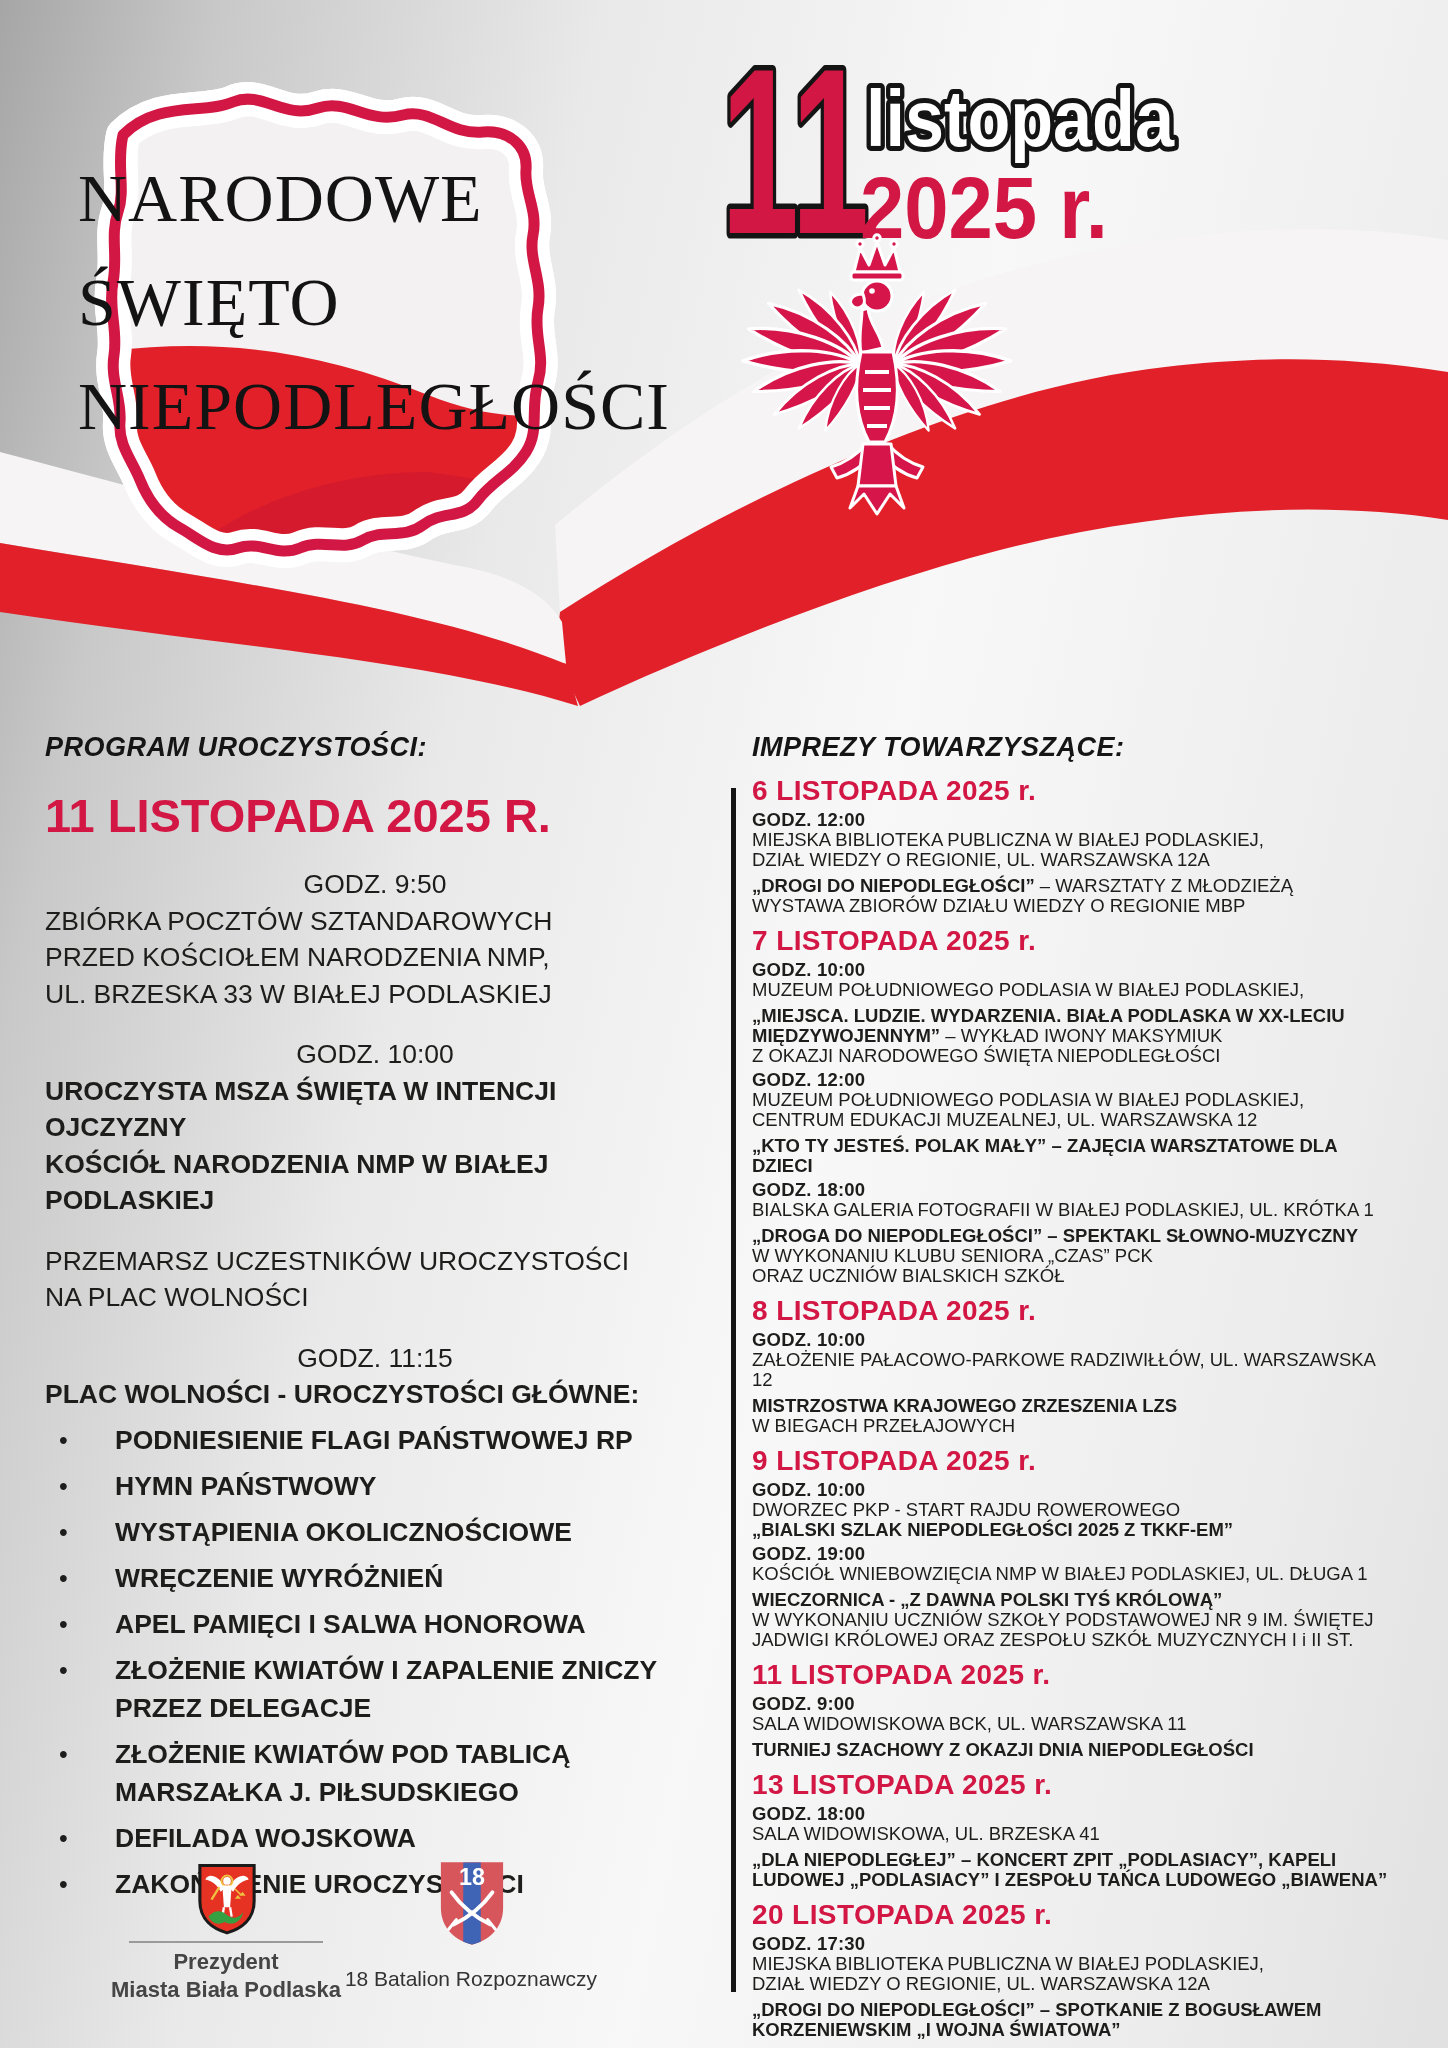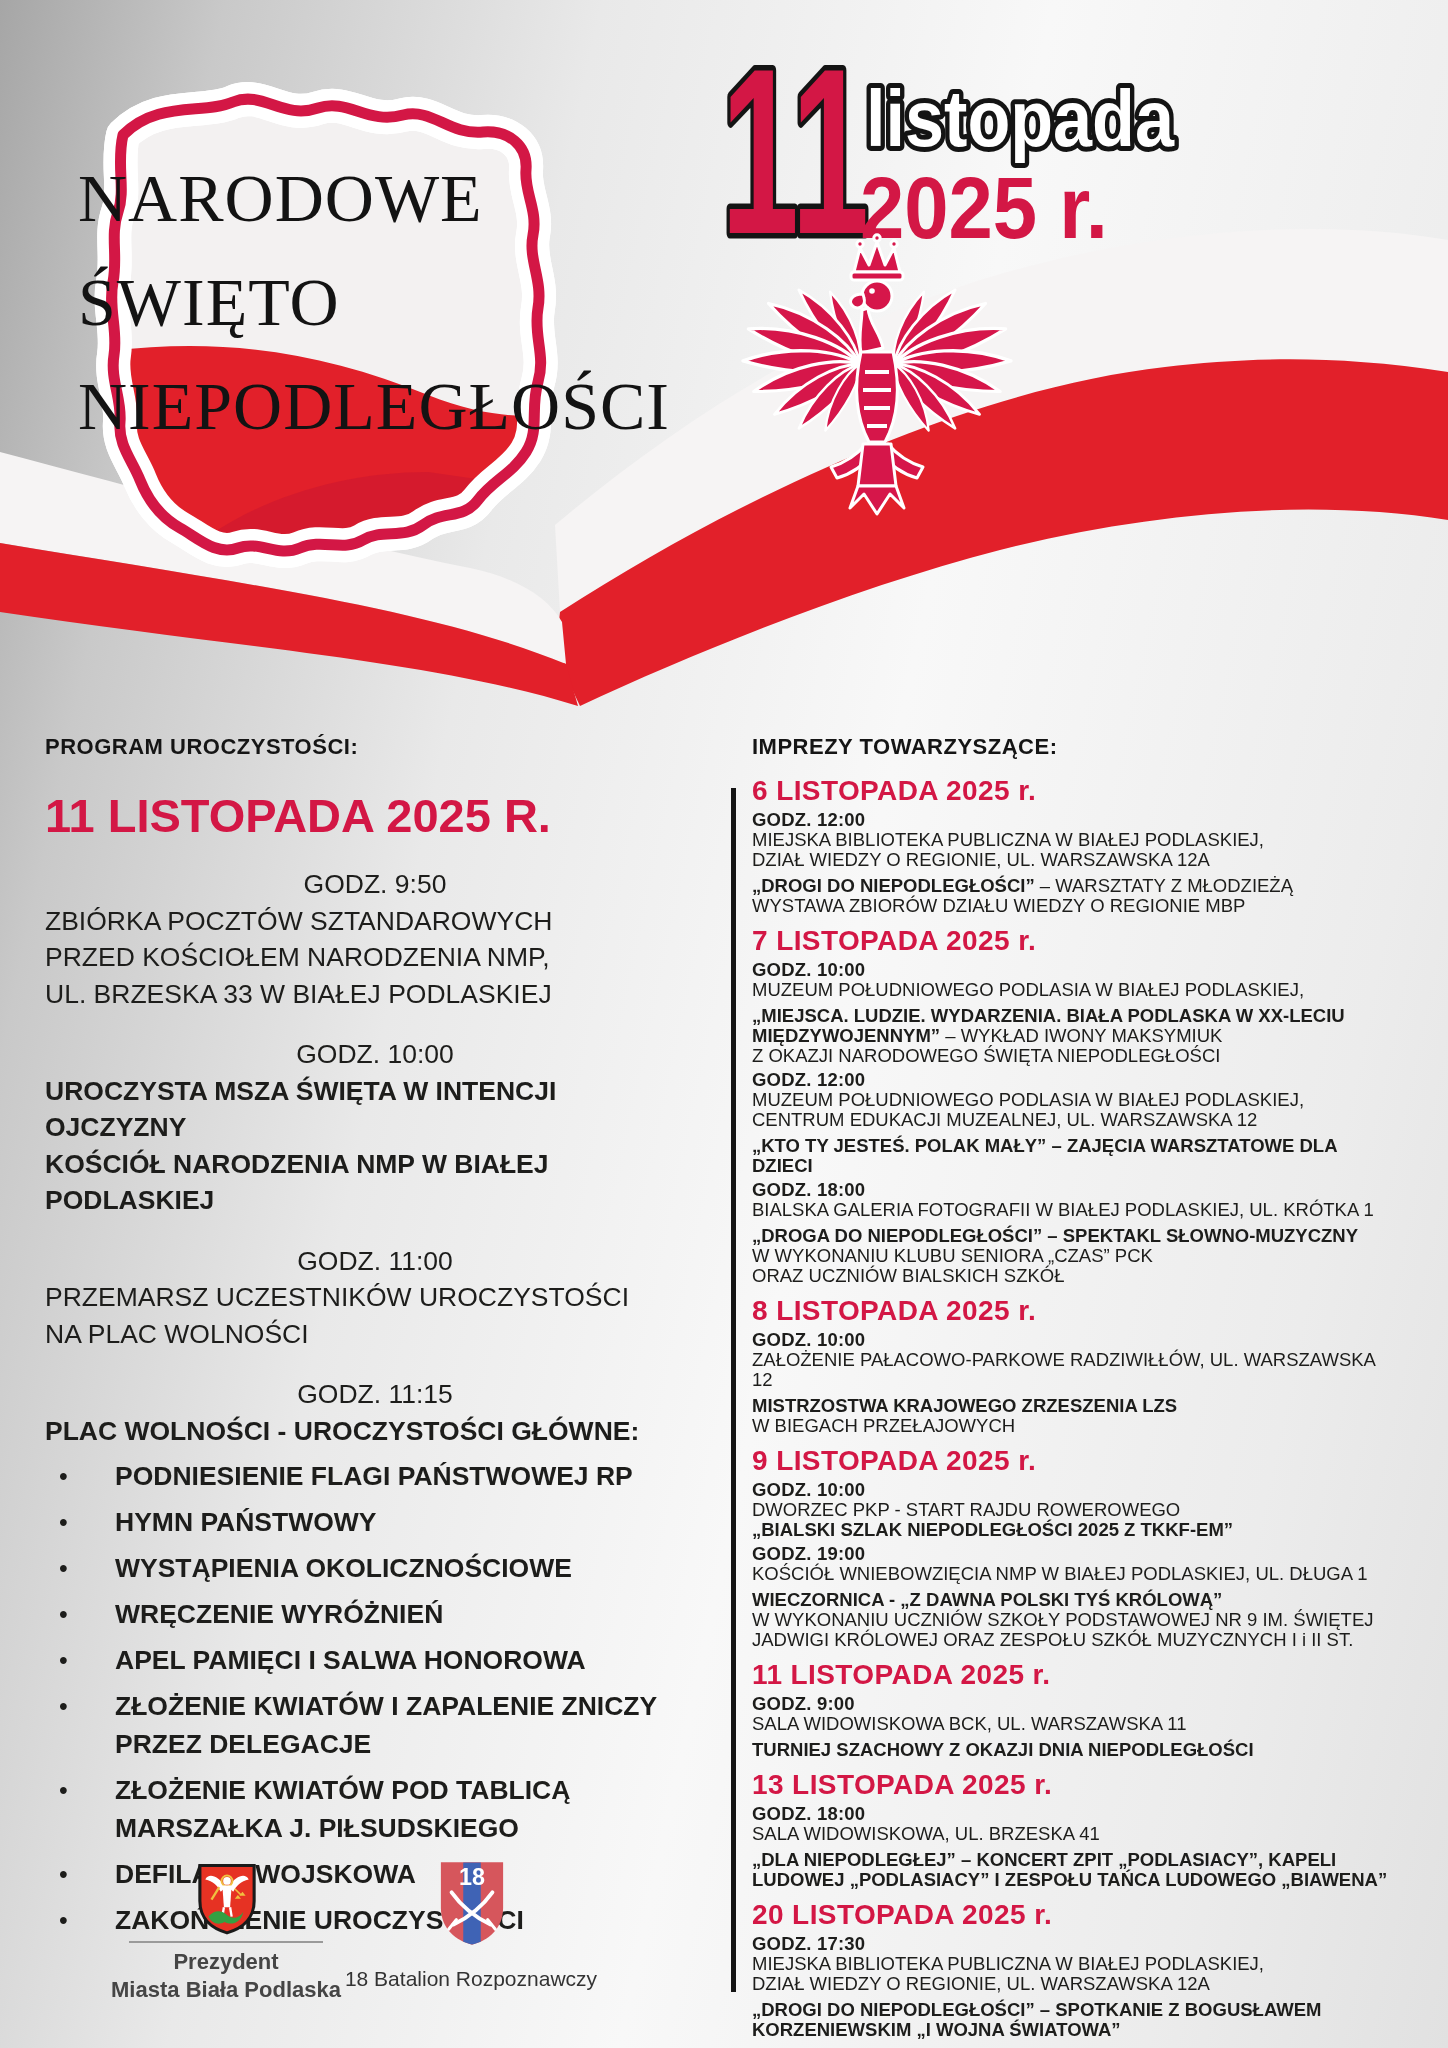--- a/index.html
+++ b/index.html
@@ -13,21 +13,21 @@
 
   
   #hero{position:absolute;left:0;top:0;}
   .serif-title{
     position:absolute;left:78px;top:146px;
     font-family:"Liberation Serif","DejaVu Serif",serif;
     font-size:68px;line-height:104px;color:#131313;letter-spacing:1px;white-space:nowrap;
   }
 
   
-  .col-h{font-size:22px;font-weight:bold;letter-spacing:.5px;line-height:34px;margin:0;color:#151515;}
+  .col-h{font-size:27px;font-weight:bold;letter-spacing:.5px;line-height:34px;margin:0;color:#151515;font-style:italic;}
   .col-left{position:absolute;left:45px;top:730px;width:660px;}
   .col-right{position:absolute;left:752px;top:730px;width:640px;}
   .vline{position:absolute;left:731px;top:788px;width:5px;height:1204px;background:#141414;}
 
   .date-title{margin-top:26px;font-size:47px;line-height:52px;font-weight:bold;color:var(--crimson);white-space:nowrap;}
   .pblock{margin-top:24px;font-size:26.5px;line-height:36.5px;}
   .pblock .time{font-weight:normal;text-align:center;}
   .pblock.em .pline{font-weight:bold;}
   ul.bullets{list-style:none;margin:8px 0 0 0;padding:0;}
   ul.bullets li{
@@ -141,21 +141,20 @@
     <div class="pline">UL. BRZESKA 33 W BIAŁEJ PODLASKIEJ</div>
   </div>
 
   <div class="pblock em">
     <div class="time">GODZ. 10:00</div>
     <div class="pline">UROCZYSTA MSZA ŚWIĘTA W INTENCJI OJCZYZNY</div>
     <div class="pline">KOŚCIÓŁ NARODZENIA NMP W BIAŁEJ PODLASKIEJ</div>
   </div>
 
   <div class="pblock">
-    <div class="time">GODZ. 11:00</div>
     <div class="pline">PRZEMARSZ UCZESTNIKÓW UROCZYSTOŚCI</div>
     <div class="pline">NA PLAC WOLNOŚCI</div>
   </div>
 
   <div class="pblock em">
     <div class="time">GODZ. 11:15</div>
     <div class="pline">PLAC WOLNOŚCI - UROCZYSTOŚCI GŁÓWNE:</div>
   </div>
 
   <ul class="bullets">

